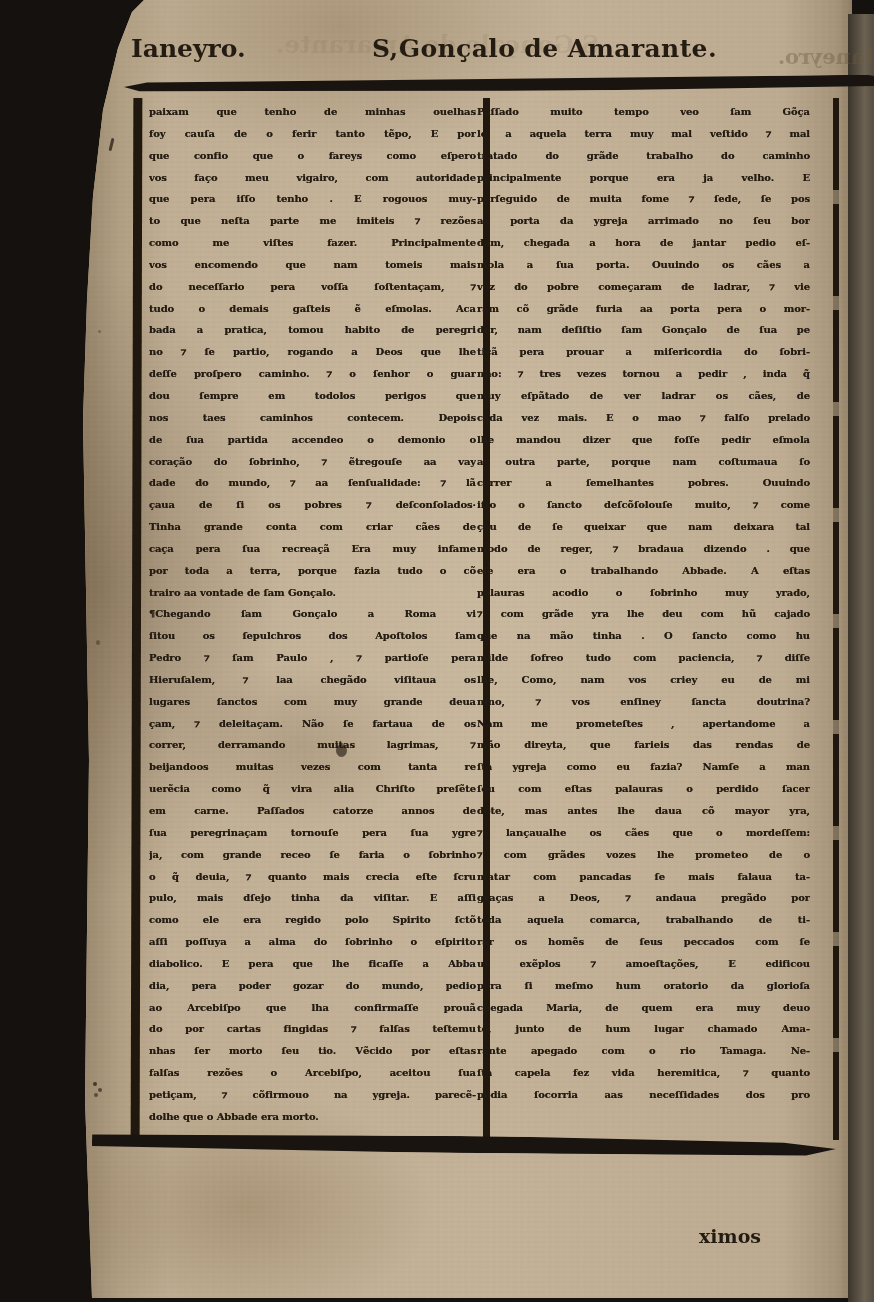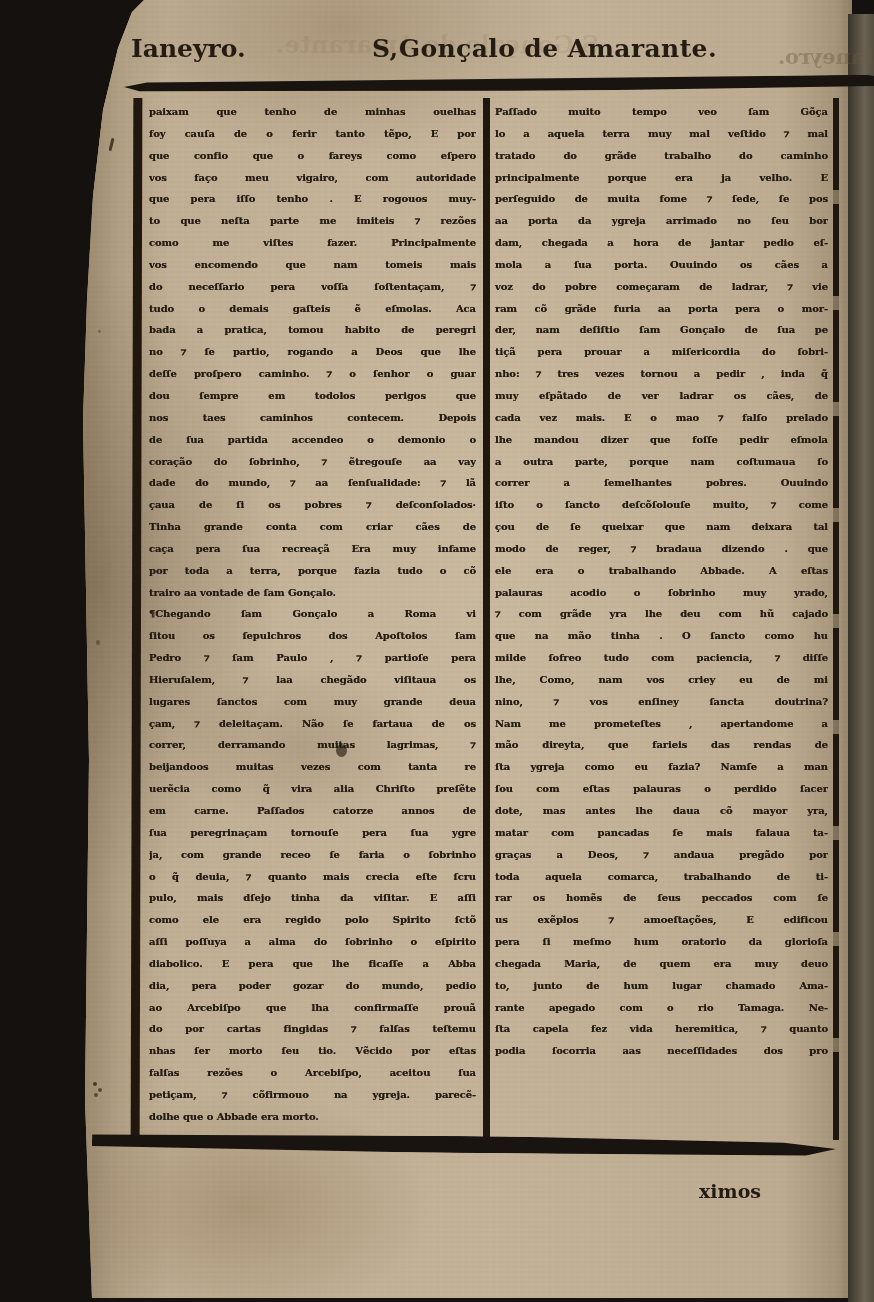--- a/index.html
+++ b/index.html
@@ -65,27 +65,27 @@
   .hdr-title{left:336px;top:34px;font-size:25px;letter-spacing:.4px;}
   .ghost{position:absolute;color:#6e5c40;font-weight:700;transform:scaleX(-1);
          filter:blur(.5px);white-space:nowrap;}
   .ghost-month{left:742px;top:44px;font-size:21px;opacity:.42;}
   .ghost-title{left:240px;top:30px;font-size:24px;opacity:.12;}
 
   
   .col{position:absolute;top:101px;color:#241c12;font-size:10px;line-height:21.85px;
        font-weight:700;letter-spacing:-.1px;}
   .col-left{left:113px;width:327px;}
-  .col-right{left:459px;width:333px;}
+  .col-right{left:441px;width:333px;}
   .tl{text-align:justify;text-align-last:justify;height:21.85px;overflow:hidden;
       text-shadow:0 0 .5px rgba(30,22,12,.75);}
   .tl.end{text-align-last:left;}
 
   
-  .catchword{position:absolute;left:663px;top:1180px;font-size:19px;font-weight:700;
+  .catchword{position:absolute;left:663px;top:1225px;font-size:19px;font-weight:700;
              color:#241c12;}
 
   
   .speck{position:absolute;background:rgba(30,22,12,.72);}
   .sp1{left:74px;top:138px;width:3px;height:13px;transform:rotate(14deg);border-radius:2px;}
   .sp2{left:60px;top:640px;width:4px;height:5px;border-radius:50%;opacity:.5;}
   .sp3{left:57px;top:1082px;width:4px;height:4px;border-radius:50%;box-shadow:5px 6px 0 rgba(30,22,12,.6),1px 11px 0 rgba(30,22,12,.55);}
   .sp4{left:300px;top:744px;width:11px;height:13px;border-radius:50%;opacity:.85;}
   .sp5{left:62px;top:330px;width:3px;height:3px;border-radius:50%;opacity:.45;}
 </style>
@@ -185,20 +185,22 @@
       <div class="tl">⁊ com grãde yra lhe deu com hũ cajado</div>
       <div class="tl">que na mão tinha . O ſancto como hu</div>
       <div class="tl">milde ſofreo tudo com paciencia, ⁊ diſſe</div>
       <div class="tl">lhe, Como, nam vos criey eu de mi</div>
       <div class="tl">nino, ⁊ vos enſiney ſancta doutrina?</div>
       <div class="tl">Nam me prometeſtes , apertandome a</div>
       <div class="tl">mão direyta, que farieis das rendas de</div>
       <div class="tl">ſta ygreja como eu fazia? Namſe a man</div>
       <div class="tl">ſou com eſtas palauras o perdido ſacer</div>
       <div class="tl">dote, mas antes lhe daua cõ mayor yra,</div>
+      <div class="tl">⁊ lançaualhe os cães que o mordeſſem:</div>
+      <div class="tl">⁊ com grãdes vozes lhe prometeo de o</div>
       <div class="tl">matar com pancadas ſe mais falaua ta-</div>
       <div class="tl">graças a Deos, ⁊ andaua pregãdo por</div>
       <div class="tl">toda aquela comarca, trabalhando de ti-</div>
       <div class="tl">rar os homẽs de ſeus peccados com ſe</div>
       <div class="tl">us exẽplos ⁊ amoeſtações, E edificou</div>
       <div class="tl">pera ſi meſmo hum oratorio da glorioſa</div>
       <div class="tl">chegada Maria, de quem era muy deuo</div>
       <div class="tl">to, junto de hum lugar chamado Ama-</div>
       <div class="tl">rante apegado com o rio Tamaga. Ne-</div>
       <div class="tl">ſta capela fez vida heremitica, ⁊ quanto</div>

